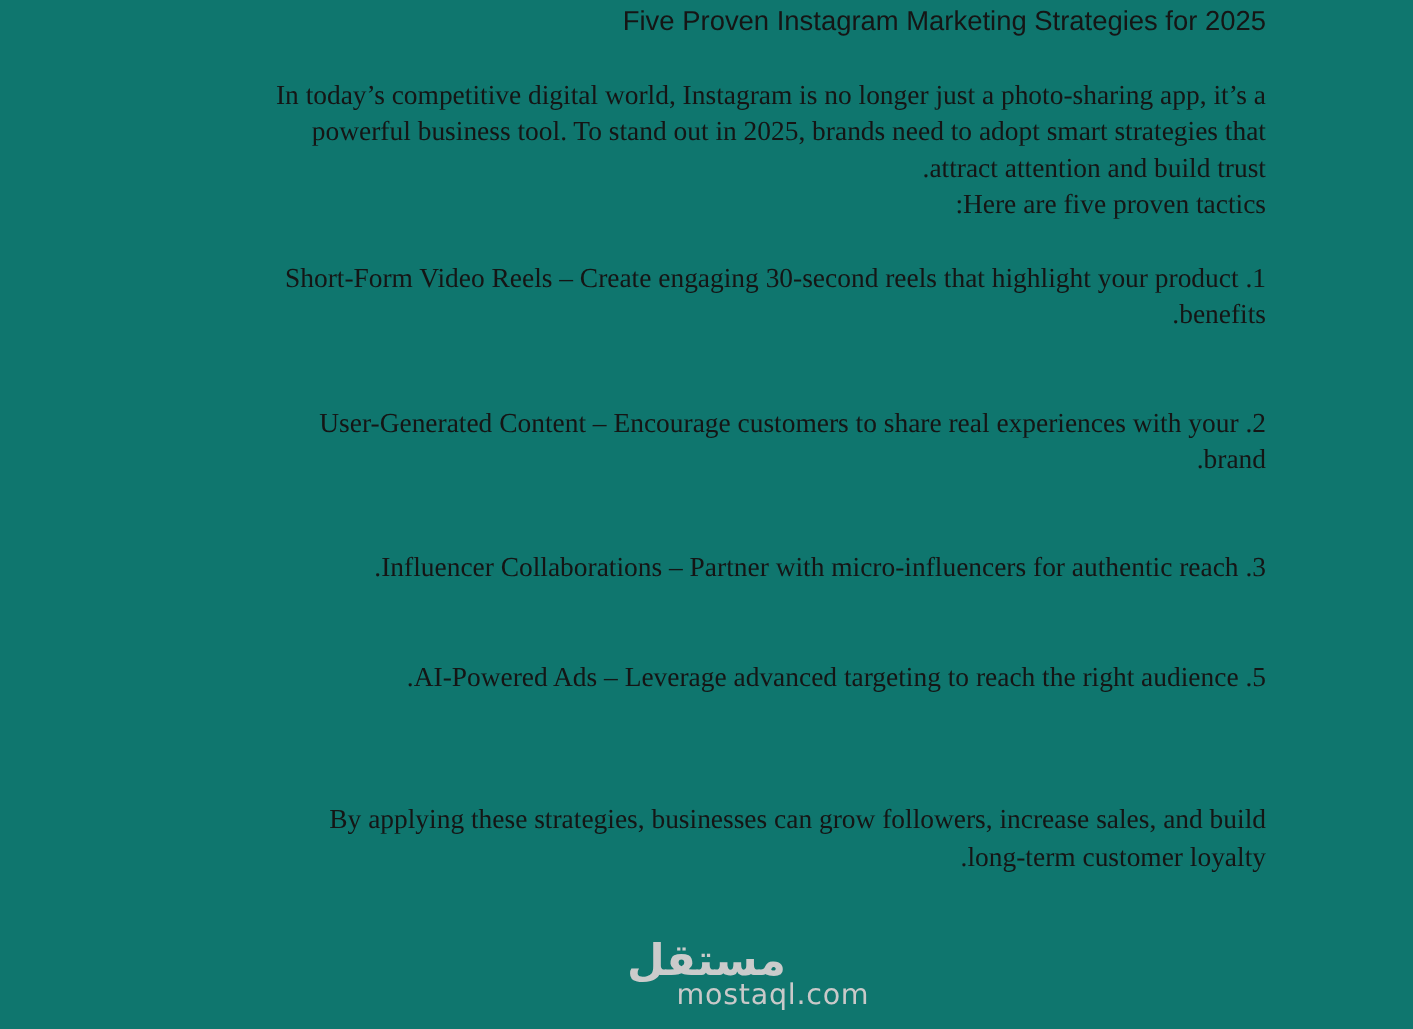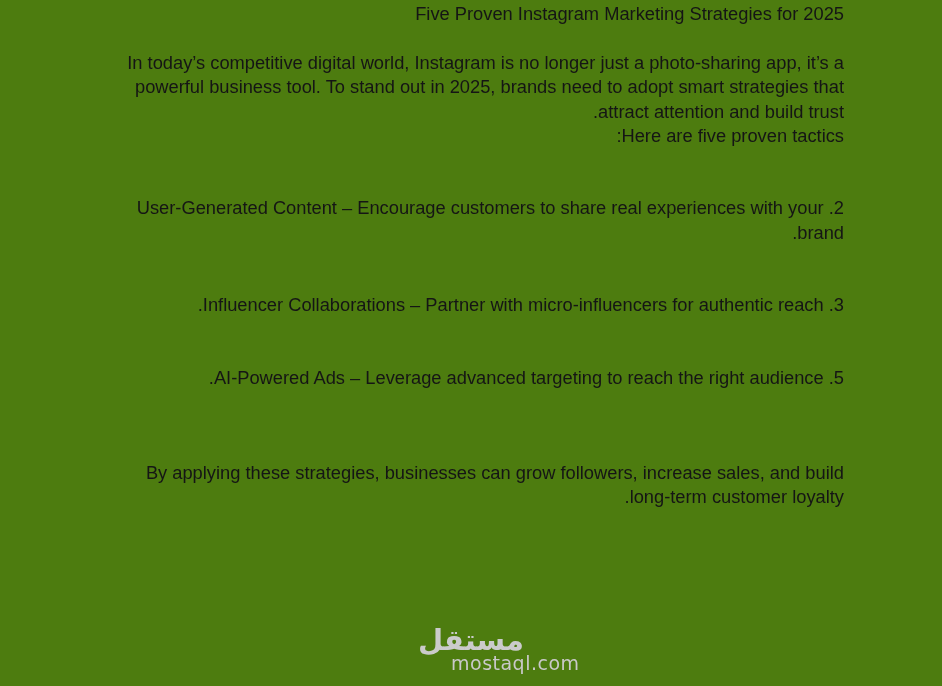--- a/index.html
+++ b/index.html
@@ -9,34 +9,35 @@
   }
   body {
     width: 942px;
     height: 686px;
     overflow: hidden;
   }
   .page {
     position: relative;
     width: 942px;
     height: 686px;
-    background: #4d7c0f;
+    background: #0f766e;
     font-family: "Liberation Sans", "DejaVu Sans", sans-serif;
     font-size: 18.3px;
     line-height: 24.4px;
     color: #151515;
   }
   .doc {
     position: relative;
     z-index: 1;
     padding: 2px 98px 0 60px;
     text-align: right;
   }
   .block {
     white-space: pre-line;
+    font-family: Liberation Serif, serif;
   }
   .title-line {
     margin: 0;
     font-weight: 400;
   }
   .intro {
     margin-top: 24.4px;
   }
   .tactic {
     margin-top: 48px;
@@ -81,20 +82,22 @@
 
   <div class="doc">
 
     <div class="title-line">Five Proven Instagram Marketing Strategies for 2025</div>
 
     <div class="block intro">In today’s competitive digital world, Instagram is no longer just a photo-sharing app, it’s a
 powerful business tool. To stand out in 2025, brands need to adopt smart strategies that
 .attract attention and build trust
 :Here are five proven tactics</div>
 
+    <div class="block tactic first">Short-Form Video Reels – Create engaging 30-second reels that highlight your product .1
+.benefits</div>
 
     <div class="block tactic">User-Generated Content – Encourage customers to share real experiences with your .2
 .brand</div>
 
     <div class="block tactic">.Influencer Collaborations – Partner with micro-influencers for authentic reach .3</div>
 
 
     <div class="block tactic">.AI-Powered Ads – Leverage advanced targeting to reach the right audience .5</div>
 
     <div class="block closing">By applying these strategies, businesses can grow followers, increase sales, and build

